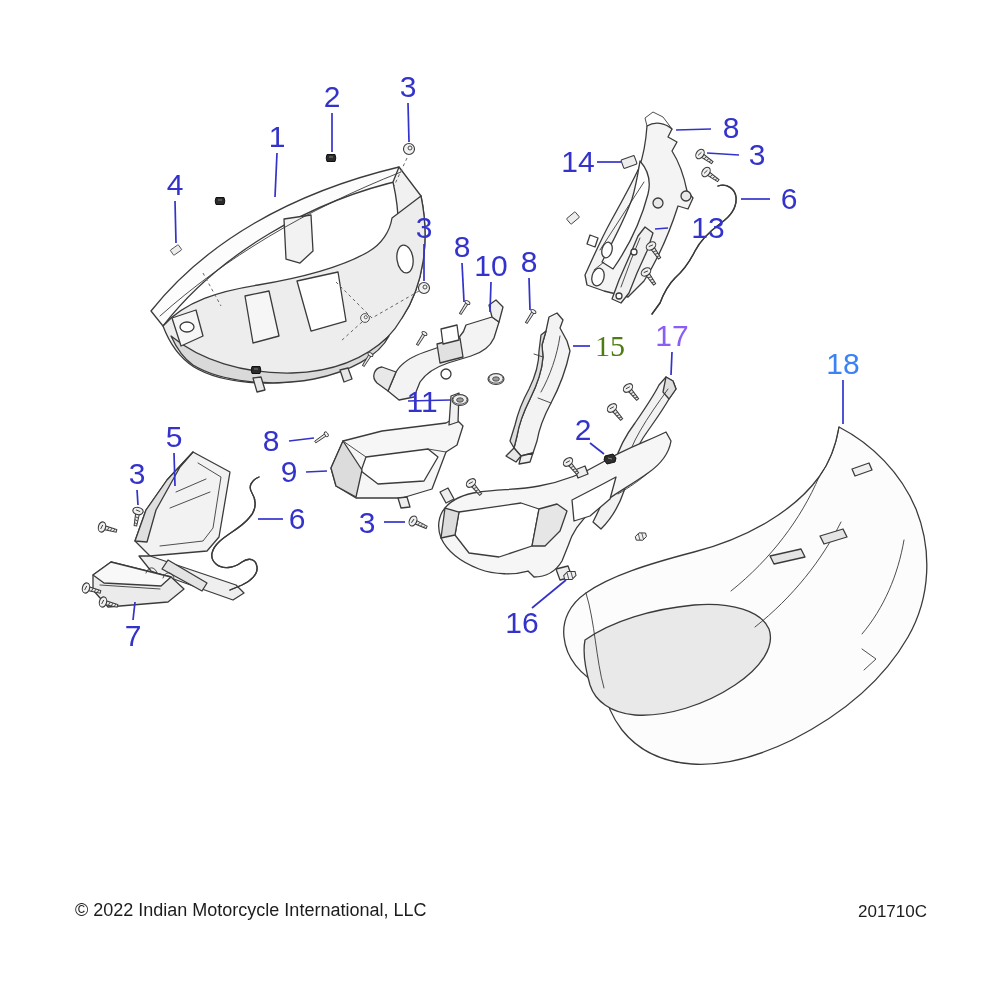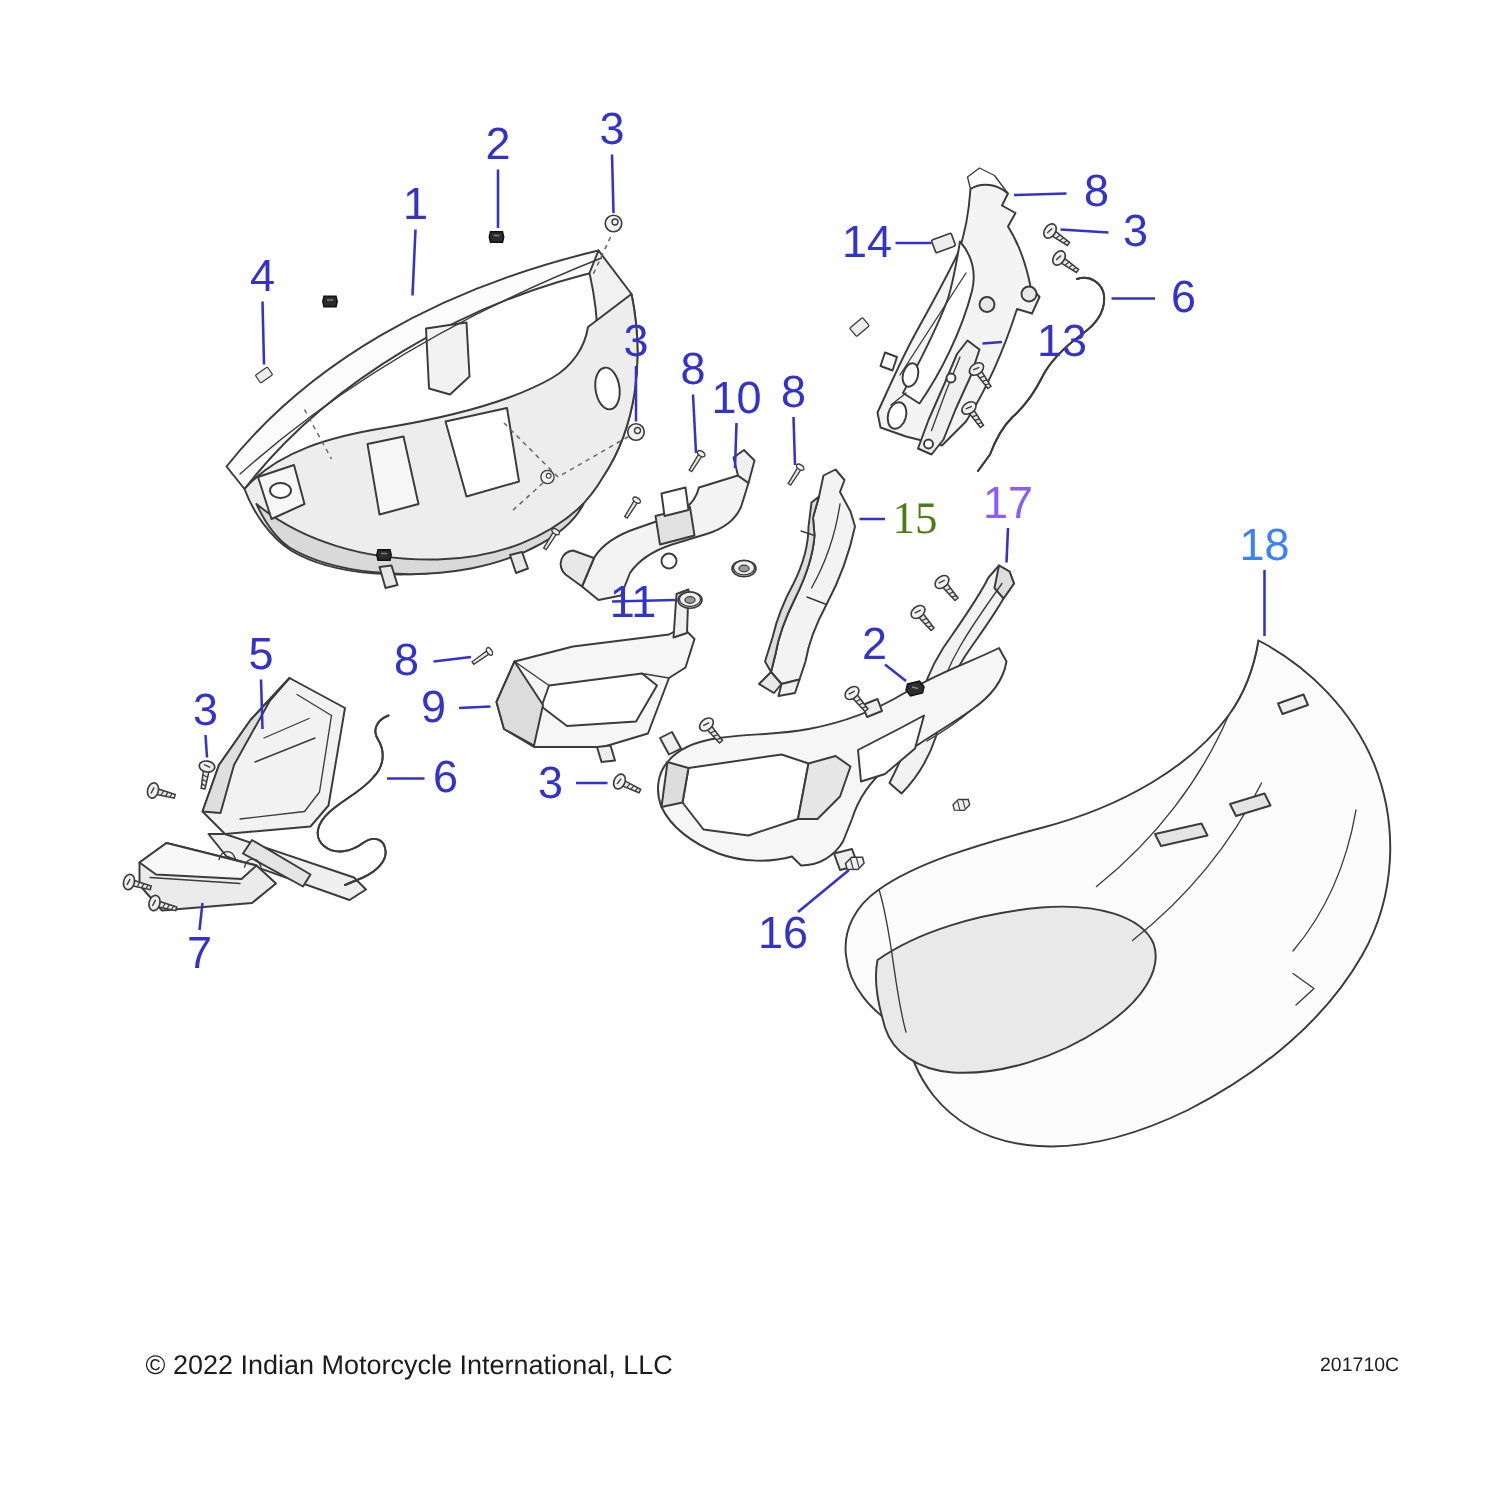--- a/index.html
+++ b/index.html
@@ -2,23 +2,23 @@
 <html><head>
 <meta charset="utf-8">
 <style>
   html,body{margin:0;padding:0;background:#fff;}
   .stage{position:relative;width:1000px;height:1000px;background:#fff;overflow:hidden;
          font-family:"Liberation Sans",sans-serif;}
   .stage svg{position:absolute;left:0;top:0;}
   #callout-layer{position:absolute;left:0;top:0;width:1000px;height:1000px;pointer-events:none;}
   .callout{position:absolute;transform:translate(-50%,-50%);
            font:30px "Liberation Sans",sans-serif;line-height:1;}
-  .footer-text{position:absolute;color:#1c1c1c;font-family:"Liberation Sans",sans-serif;margin-left:22px;}
+  .footer-text{position:absolute;color:#1c1c1c;font-family:"Liberation Sans",sans-serif;}
   #footer-copyright{left:75px;top:900px;font-size:18px;}
-  #footer-docid{left:858px;top:902px;font-size:13px;}
+  #footer-docid{left:858px;top:902px;font-size:17px;}
   .part path,.part ellipse,.part circle,.part rect{stroke:#3b3b3b;stroke-width:1.3;stroke-linejoin:round;stroke-linecap:round;}
   .thin{stroke-width:0.9 !important;}
 </style>
 </head>
 <body>
 
 <div class="stage">
 
 <svg id="diagram-svg" width="1000" height="1000" viewBox="0 0 1000 1000">
   <defs>

